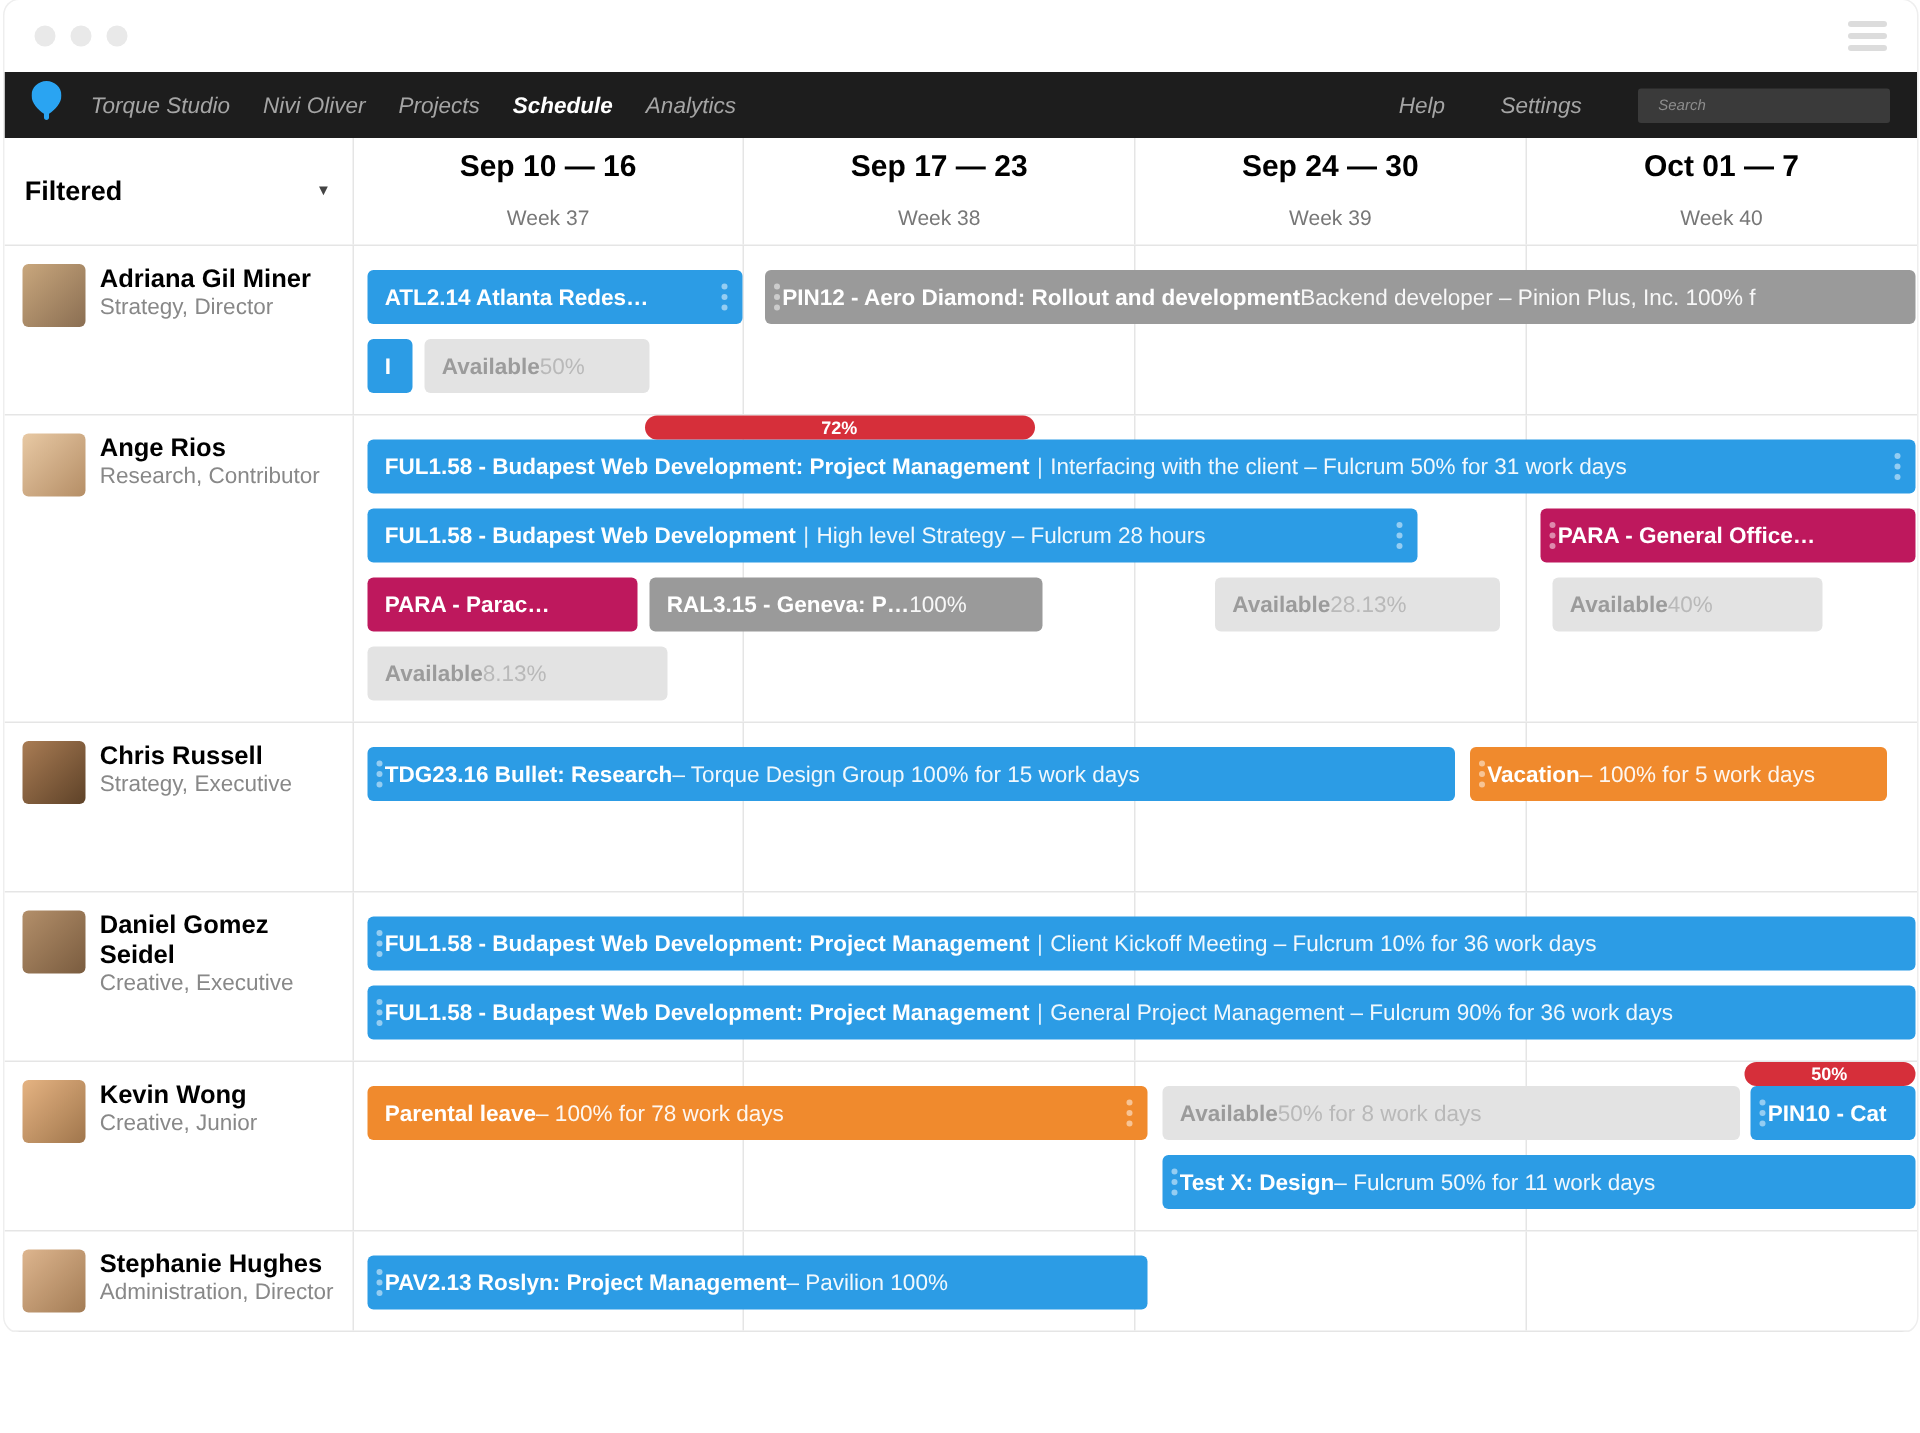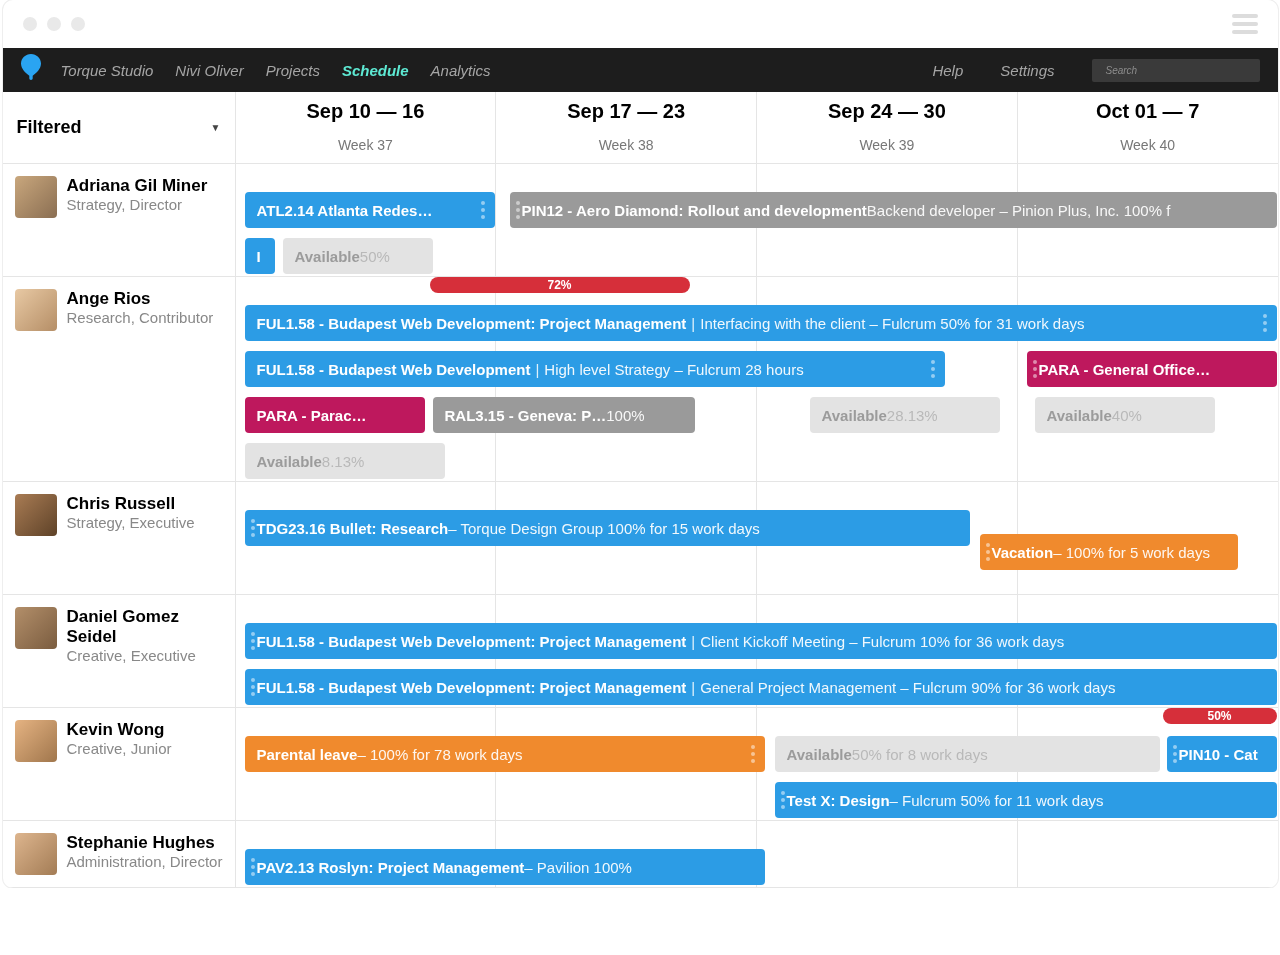--- a/index.html
+++ b/index.html
@@ -9,21 +9,21 @@
   .dots { display: flex; gap: 10px; }
   .dot { width: 14px; height: 14px; border-radius: 50%; background: #e9e9e9; }
   .ham { display: flex; flex-direction: column; gap: 4px; }
   .ham div { width: 26px; height: 4px; background: #dcdcdc; border-radius: 2px; }
 
   .topbar { background: #1d1d1d; color: #a5a5a5; height: 44px; display: flex; align-items: center; padding: 0 18px; justify-content: space-between; font-style: italic; }
   .topbar-left { display: flex; align-items: center; gap: 20px; }
   .logo { color: #2aa4f2; font-size: 22px; }
   .nav { display: flex; gap: 22px; font-size: 15px; }
   .nav span { cursor: pointer; }
-  .nav .active { color: #5eead4; font-weight: 700; }
+  .nav .active { color: #ffffff; font-weight: 700; }
   .topbar-right { display: flex; align-items: center; gap: 37px; font-size: 15px; }
   .search { background: #3a3a3a; color: #8d8d8d; padding: 6px 14px; width: 168px; border-radius: 2px; font-size: 10px; }
 
   .header-row { display: flex; border-bottom: 1px solid #e5e5e5; }
   .filter-cell { width: 232px; padding: 14px 14px; font-weight: 700; font-size: 18px; display: flex; align-items: center; justify-content: space-between; cursor: pointer; text-align: center; }
   .filter-cell .caret { color: #444; font-size: 10px; }
   .week-cell { flex: 1; text-align: center; padding: 8px 0 10px; border-left: 1px solid #e5e5e5; }
   .week-cell .range { font-weight: 700; font-size: 20px; }
   .week-cell .wk { color: #777; font-size: 14px; margin-top: 14px; }
 
@@ -36,21 +36,21 @@
   .avatar.a4 { background: linear-gradient(135deg, #b38f6a, #7a5c3f); }
   .avatar.a5 { background: linear-gradient(135deg, #e5b382, #a0764c); }
   .avatar.a6 { background: linear-gradient(135deg, #ddb58e, #a37c55); }
   .person-info .name { font-weight: 700; font-size: 17px; }
   .person-info .role { color: #888; font-size: 15px; }
 
   .tracks { flex: 1; position: relative; padding: 8px 0 8px 0; min-height: 60px; }
   .col-line { position: absolute; top: 0; bottom: 0; width: 1px; background: #e5e5e5; }
 
   .lane { position: relative; height: 38px; margin: 4px 0 8px 0; }
-  .bar { position: absolute; top: 16px; height: 36px; border-radius: 4px; color: #fff; font-size: 15px; display: flex; align-items: center; padding: 0 12px; white-space: nowrap; overflow: hidden; }
+  .bar { position: absolute; top: 4px; height: 36px; border-radius: 4px; color: #fff; font-size: 15px; display: flex; align-items: center; padding: 0 12px; white-space: nowrap; overflow: hidden; }
   .bar .bold { font-weight: 700; }
   .bar .sep { margin: 0 5px; opacity: .85; }
   .bar .tail { font-weight: 400; opacity: .93; }
   .drag { position: absolute; right: 6px; top: 8px; bottom: 8px; width: 8px; opacity: .55; display: flex; flex-direction: column; justify-content: space-around; }
   .drag i { width: 4px; height: 4px; background: rgba(255,255,255,.9); border-radius: 50%; display: block; }
   .drag-l { left: 6px; right: auto; }
 
   .c-blue   { background: #2c9ce5; }
   .c-grey   { background: #9a9a9a; align-items: center; }
   .c-light  { background: #e3e3e3; color: #9b9b9b; font-weight: 600; }
@@ -256,21 +256,21 @@
           <div class="lane">
             <div class="bar c-blue" style="left: 10px; width: 725px;">
               <span class="bold">TDG23.16 Bullet: Research</span> 
               <span class="tail">– Torque Design Group 100% for 15 work days</span>
               <span class="drag drag-l">
                 <i></i>
                 <i></i>
                 <i></i>
               </span>
             </div>
-            <div class="bar c-orange" style="left: 745px; width: 258px; margin-top: 24px;">
+            <div class="bar c-orange" style="left: 745px; width: 278px;">
               <span class="bold">Vacation</span> 
               <span class="tail">– 100% for 5 work days</span>
               <span class="drag drag-l">
                 <i></i>
                 <i></i>
                 <i></i>
               </span>
             </div>
           </div>
           <div class="lane"></div>

